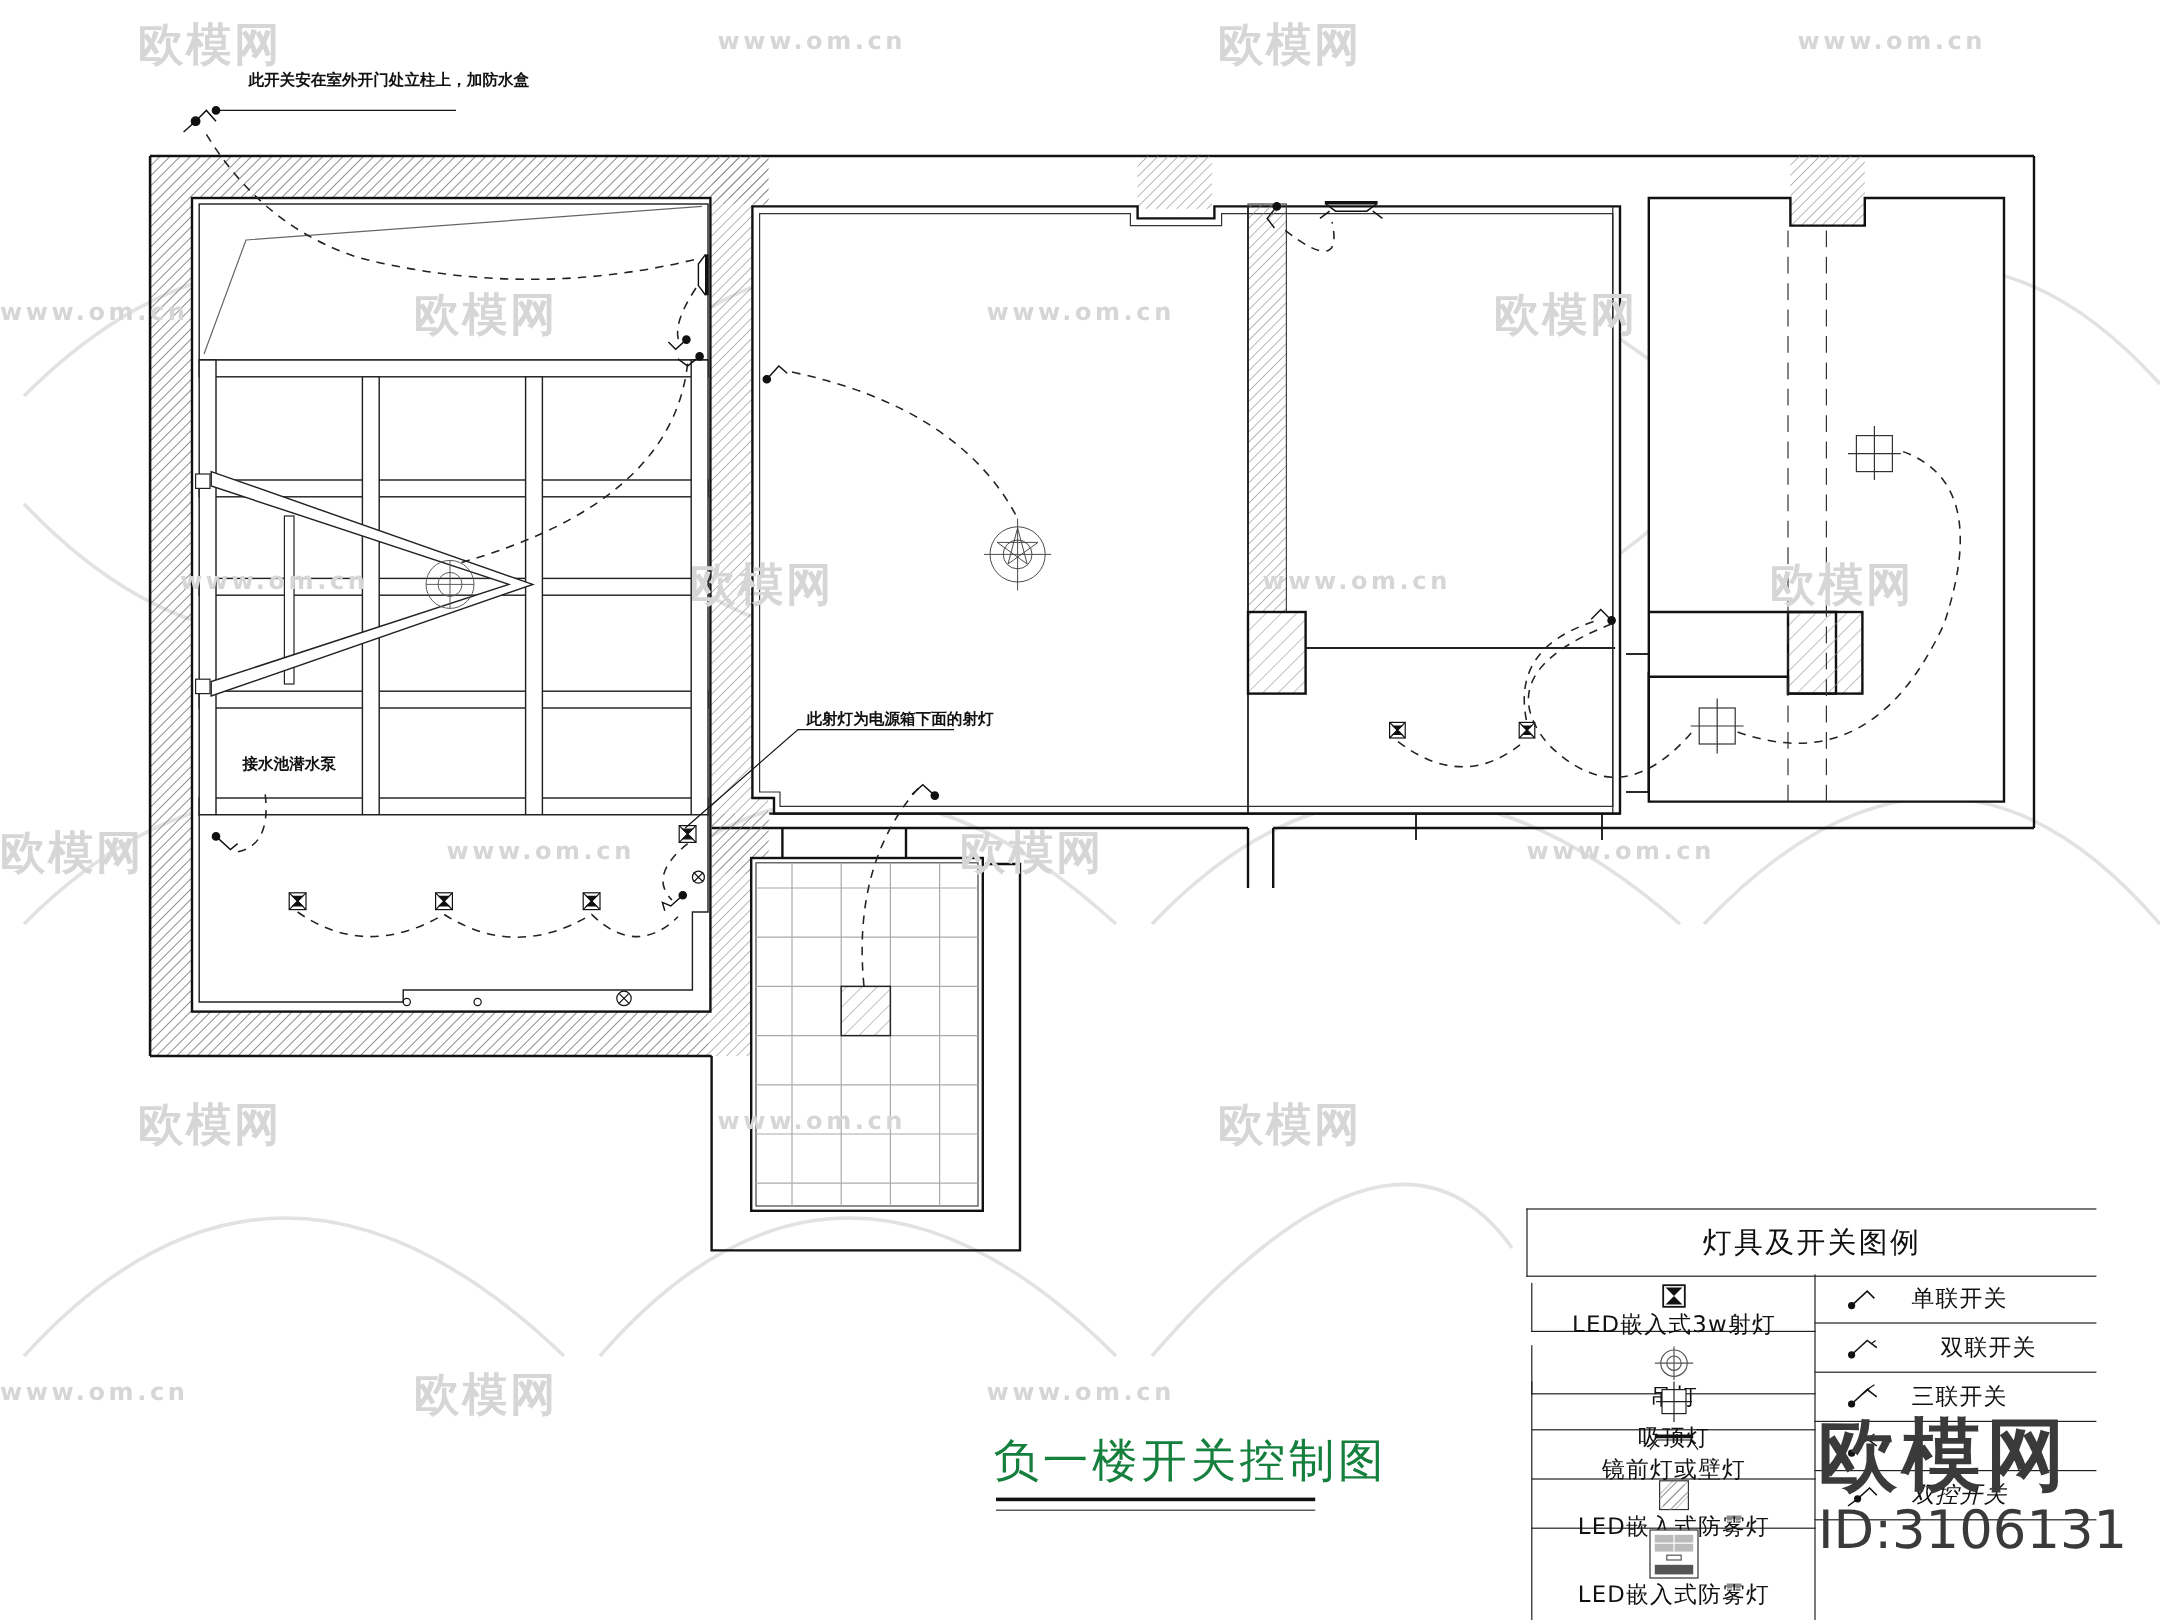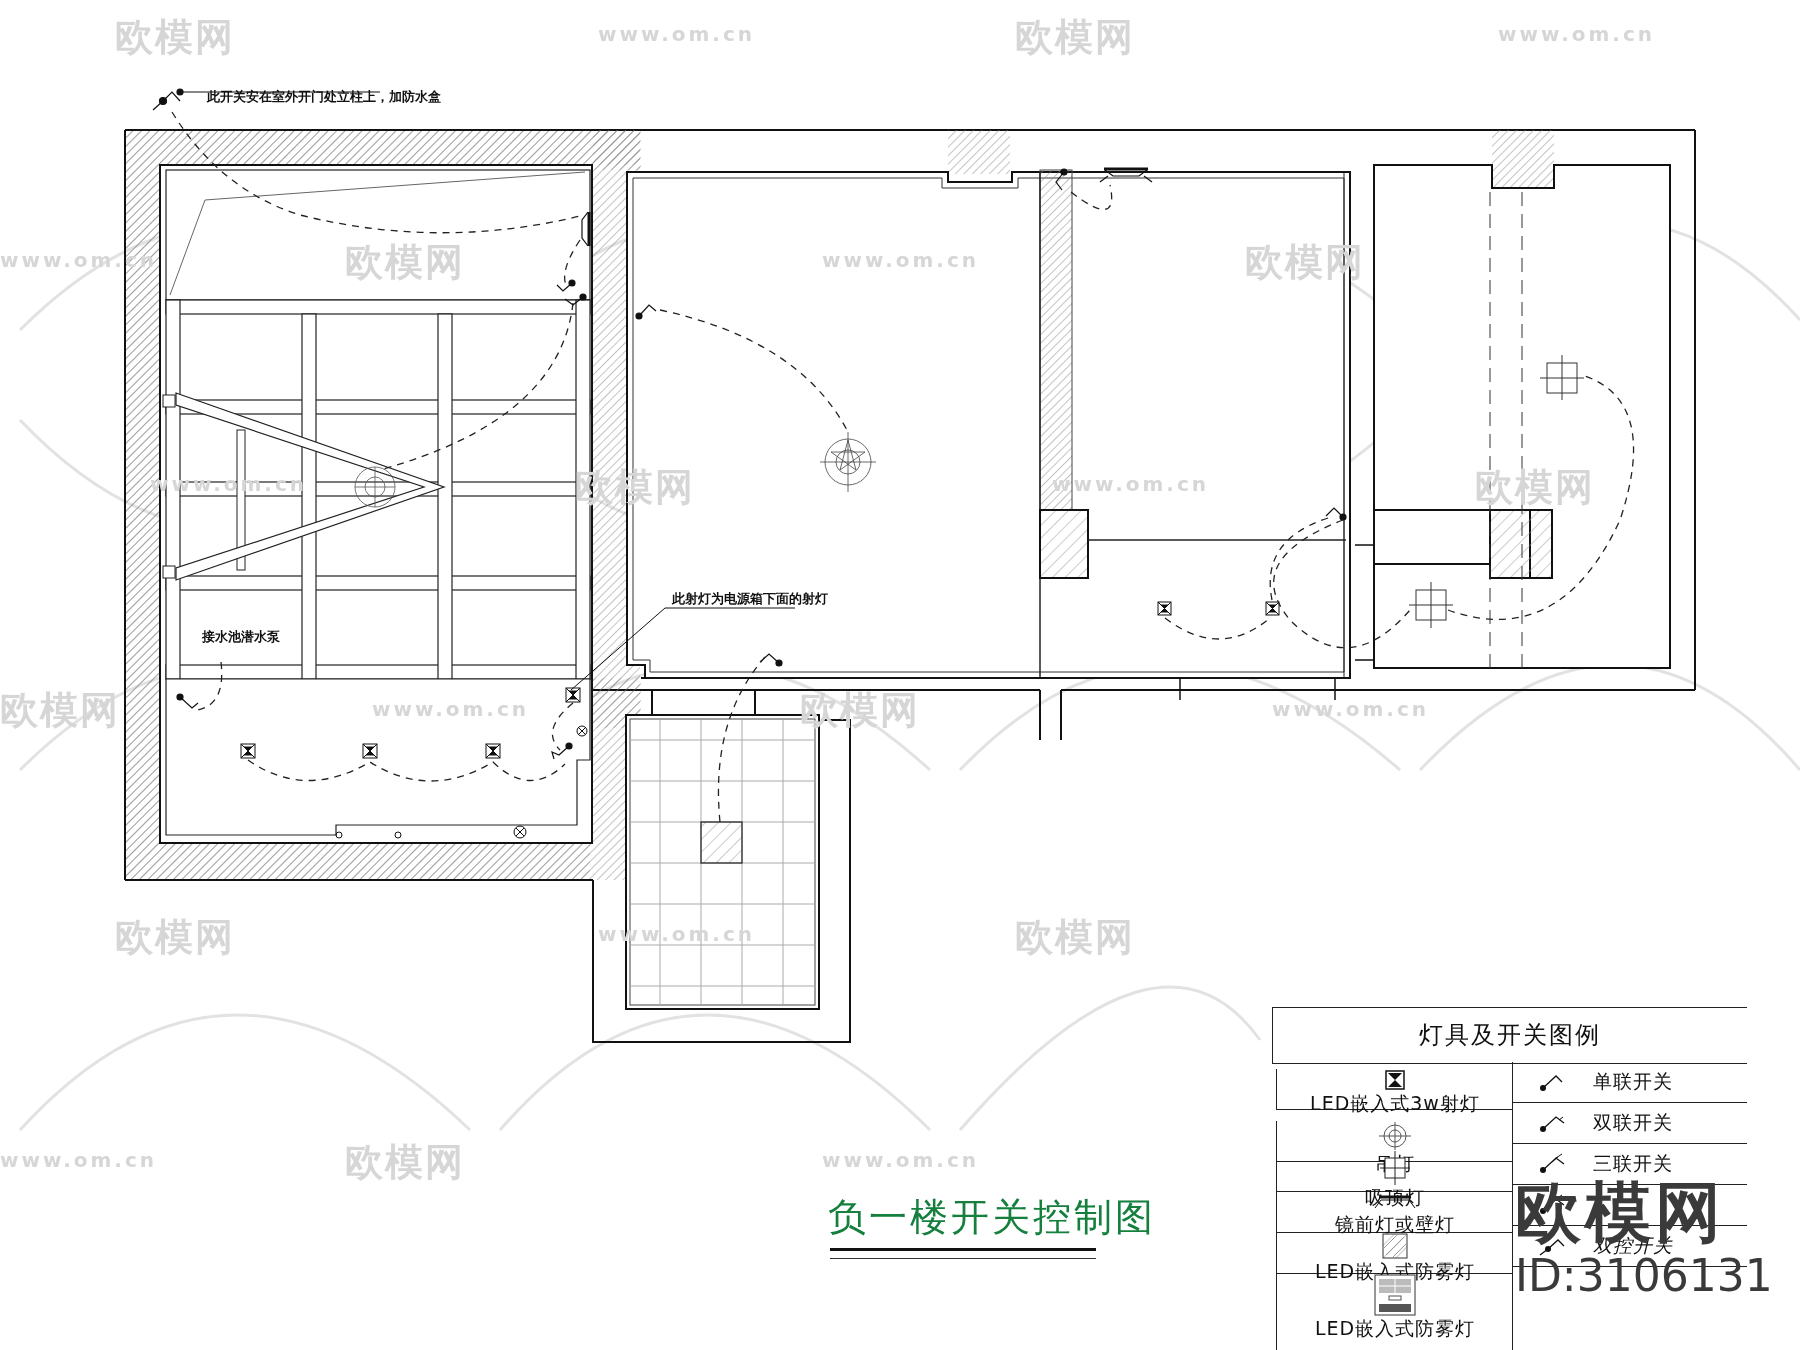--- a/index.html
+++ b/index.html
@@ -294,21 +294,21 @@
 <div class="wm wm-url" style="left:372px;top:697px;">www.om.cn</div>
 <div class="wm wm-big" style="left:800px;top:685px;">欧模网</div>
 <div class="wm wm-url" style="left:1272px;top:697px;">www.om.cn</div>
 <div class="wm wm-big" style="left:115px;top:912px;">欧模网</div>
 <div class="wm wm-url" style="left:598px;top:922px;">www.om.cn</div>
 <div class="wm wm-big" style="left:1015px;top:912px;">欧模网</div>
 <div class="wm wm-big" style="left:345px;top:1137px;">欧模网</div>
 <div class="wm wm-url" style="left:822px;top:1148px;">www.om.cn</div>
 <div class="wm wm-url" style="left:0px;top:1148px;">www.om.cn</div>
 
-<div class="note" style="left:207px;top:88px;">此开关安在室外开门处立柱上，加防水盒</div>
+<div class="note" style="left:207px;top:58px;">此开关安在室外开门处立柱上，加防水盒</div>
 <div class="note" style="left:672px;top:590px;">此射灯为电源箱下面的射灯</div>
 <div class="note" style="left:202px;top:628px;">接水池潜水泵</div>
 
 <div class="title">负一楼开关控制图</div>
 <div class="title-line1"></div>
 <div class="title-line2"></div>
 
 <div class="legend">
   <div class="legend-title">灯具及开关图例</div>
 
@@ -376,21 +376,21 @@
 
   <div class="legend-row legend-right" style="top:55px;">
     <span class="ic">
         <svg width="30" height="22">
           <circle cx="5" cy="17" r="3" fill="#111"></circle>
           <polyline points="5,17 18,5 24,11" fill="none" stroke="#111" stroke-width="1.3"></polyline>
         </svg>
       </span>
     <span class="lb">单联开关</span>
   </div>
-  <div class="legend-row legend-right" style="top:96px;">
+  <div class="legend-row legend-right" style="top:96px;gap:24px;">
     <span class="ic">
         <svg width="30" height="22">
           <circle cx="5" cy="17" r="3" fill="#111"></circle>
           <polyline points="5,17 18,5 26,11" fill="none" stroke="#111" stroke-width="1.3"></polyline>
           <line x1="21" y1="8" x2="25" y2="5" stroke="#111"></line>
         </svg>
       </span>
     <span class="lb">双联开关</span>
   </div>
   <div class="legend-row legend-right" style="top:137px;">

